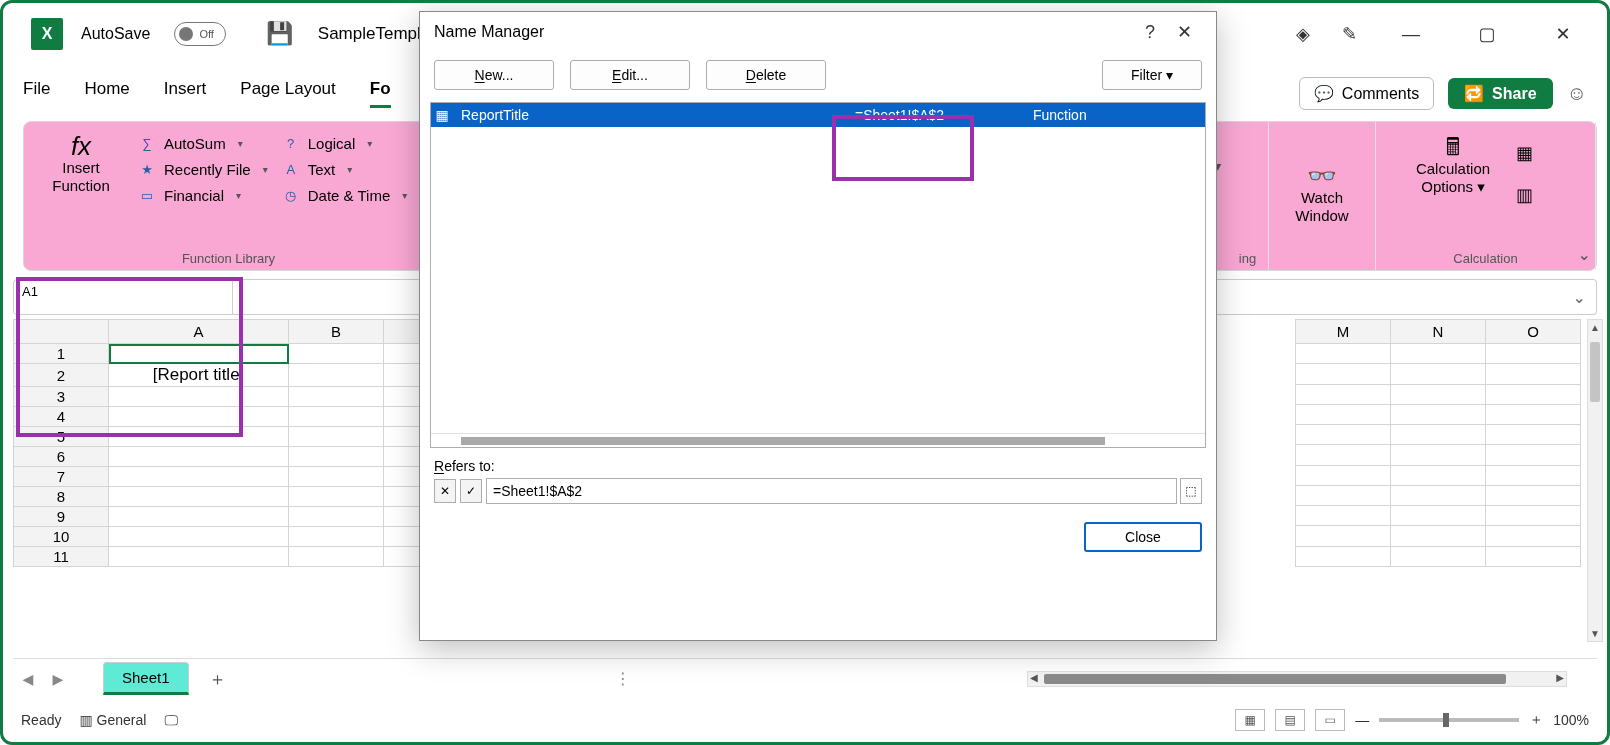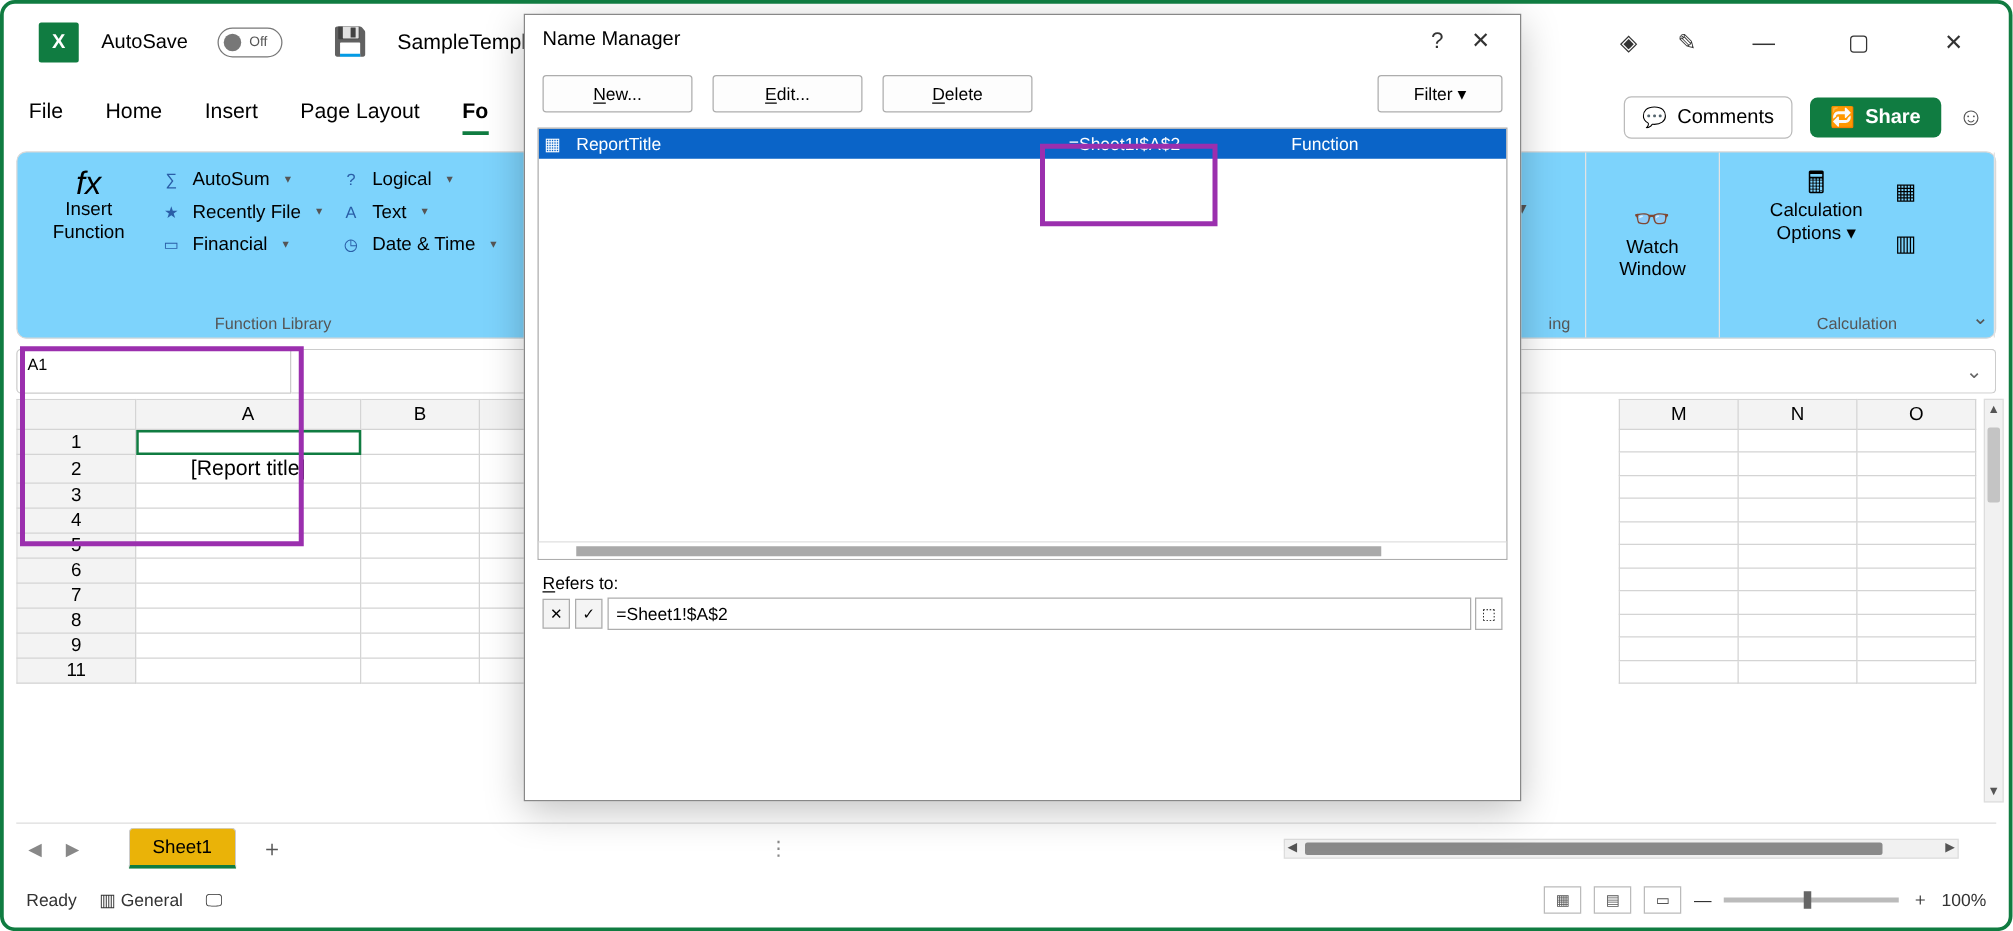--- a/index.html
+++ b/index.html
@@ -18,21 +18,21 @@
   .wincontrol { width:44px; text-align:center; }
   
   .tabs { position:absolute; top:76px; left:20px; display:flex; gap:34px; font-size:17px;}
   .tabs div { padding-bottom:6px; cursor:pointer;}
   .tabs .active { border-bottom:3px solid #107c41; font-weight:600;}
   .right-actions { position:absolute; top:74px; right:20px; display:flex; align-items:center; gap:14px;}
   .btn-comments { border:1px solid #bbb; border-radius:6px; padding:6px 14px; display:flex; align-items:center; gap:8px; font-size:16px;}
   .btn-share { background:#107c41; color:#fff; border-radius:6px; padding:6px 16px; display:flex; align-items:center; gap:8px; font-size:16px; font-weight:600;}
   .smiley { font-size:20px; color:#555;}
   
-  .ribbon { position:absolute; top:118px; left:10px; right:10px; height:150px; background:#7dd3fc; border:1px solid #d8d8d8; border-radius:8px; display:flex; }
+  .ribbon { position:absolute; top:118px; left:20px; right:10px; height:150px; background:#f9a8d4; border:1px solid #d8d8d8; border-radius:8px; display:flex; }
   .rgroup { border-right:1px solid #e3e3e3; padding:6px 14px 4px 14px; display:flex; flex-direction:column; position:relative;}
   .rgroup-title { position:absolute; bottom:4px; left:0; right:0; text-align:center; font-size:13px; color:#555;}
   .insert-fn { display:flex; flex-direction:column; align-items:center; justify-content:center; gap:4px; width:86px; font-size:15px; line-height:18px; text-align:center;}
   .fn-list { display:flex; flex-direction:column; gap:8px; font-size:15px; padding-top:6px;}
   .fn-item { display:flex; align-items:center; gap:8px;}
   .mini-icon { width:18px; height:18px; display:inline-flex; align-items:center; justify-content:center; font-size:13px; color:#2a5ea7;}
   .chev::after { content:"▾"; font-size:10px; margin-left:4px; color:#555;}
   .ribbon-right { margin-left:auto; display:flex; }
   .rblock { display:flex; flex-direction:column; align-items:center; justify-content:center; gap:4px; padding:6px 18px; font-size:15px; line-height:18px; text-align:center; position:relative;}
   .collapse-caret { position:absolute; right:4px; bottom:6px; color:#555;}
@@ -50,21 +50,21 @@
   .sel-cell { outline:2px solid #107c41; outline-offset:-2px;}
   .left-cols th, .left-cols td { width:95px;}
   .left-cols .colA { width:180px;}
   .right-cols th, .right-cols td { width:95px;}
   .vscroll { position:absolute; right:4px; top:316px; bottom:100px; width:16px; background:#f1f1f1; border:1px solid #ddd;}
   .vscroll .thumb { position:absolute; top:22px; left:2px; right:2px; height:60px; background:#c4c4c4; border-radius:2px;}
   .vscroll .arrow { position:absolute; left:0; right:0; text-align:center; font-size:10px; color:#555;}
   
   .sheet-tabs { position:absolute; bottom:44px; left:10px; right:10px; height:40px; display:flex; align-items:center; border-top:1px solid #ddd;}
   .nav-arrow { width:30px; text-align:center; color:#888; font-size:14px;}
-  .tab { padding:6px 18px; border:1px solid #ccc; border-bottom:3px solid #107c41; background:#eab308; border-radius:4px 4px 0 0; font-size:15px;}
+  .tab { padding:6px 18px; border:1px solid #ccc; border-bottom:3px solid #107c41; background:#5eead4; border-radius:4px 4px 0 0; font-size:15px;}
   .addtab { margin-left:20px; font-size:18px; color:#555;}
   .hscroll-track { margin-left:auto; flex:0 0 540px; height:16px; background:#f1f1f1; border:1px solid #ddd; position:relative; margin-right:30px;}
   .hscroll-thumb { position:absolute; left:16px; top:2px; height:10px; right:60px; background:#8a8a8a; border-radius:2px;}
   .harrow-l { position:absolute; left:2px; top:0; font-size:10px; color:#555;}
   .harrow-r { position:absolute; right:2px; top:0; font-size:10px; color:#555;}
   .tab-sep { color:#888; margin:0 8px;}
   
   .statusbar { position:absolute; bottom:4px; left:10px; right:10px; height:36px; display:flex; align-items:center; font-size:14px; color:#333; gap:18px; padding:0 8px;}
   .status-right { margin-left:auto; display:flex; align-items:center; gap:10px;}
   .view-btn { width:30px; height:22px; border:1px solid #bbb; display:flex; align-items:center; justify-content:center; font-size:12px; color:#555;}
@@ -278,20 +278,26 @@
             <td></td>
             <td></td>
           </tr>
       <tr>
             <td class="rowhdr">9</td>
             <td></td>
             <td></td>
             <td></td>
           </tr>
       <tr>
+            <td class="rowhdr">10</td>
+            <td></td>
+            <td></td>
+            <td></td>
+          </tr>
+      <tr>
             <td class="rowhdr">11</td>
             <td></td>
             <td></td>
             <td></td>
           </tr>
     </tbody>
       </table>
     <div style="flex:1"></div>
     <table class="sheet right-cols" style="margin-right:6px;">
       <tbody>
@@ -426,17 +432,20 @@
     </div>
     <div class="dlg-refers">
       <div><span class="underline-key">R</span>efers to:</div>
       <div class="refers-input-row">
         <div class="sqbtn">✕</div>
         <div class="sqbtn">✓</div>
         <input class="refers-input" value="=Sheet1!$A$2" style="">
         <div class="picker-icon">⬚</div>
       </div>
     </div>
+    <div class="dlg-footer">
+      <div class="close-btn">Close</div>
+    </div>
   </div>
 </div>
 
 <div class="hl" style="left:13px; top:274px; width:227px; height:160px;"></div>
 <div class="hl" style="left:829px; top:112px; width:142px; height:66px;"></div>
 
 </body></html>

